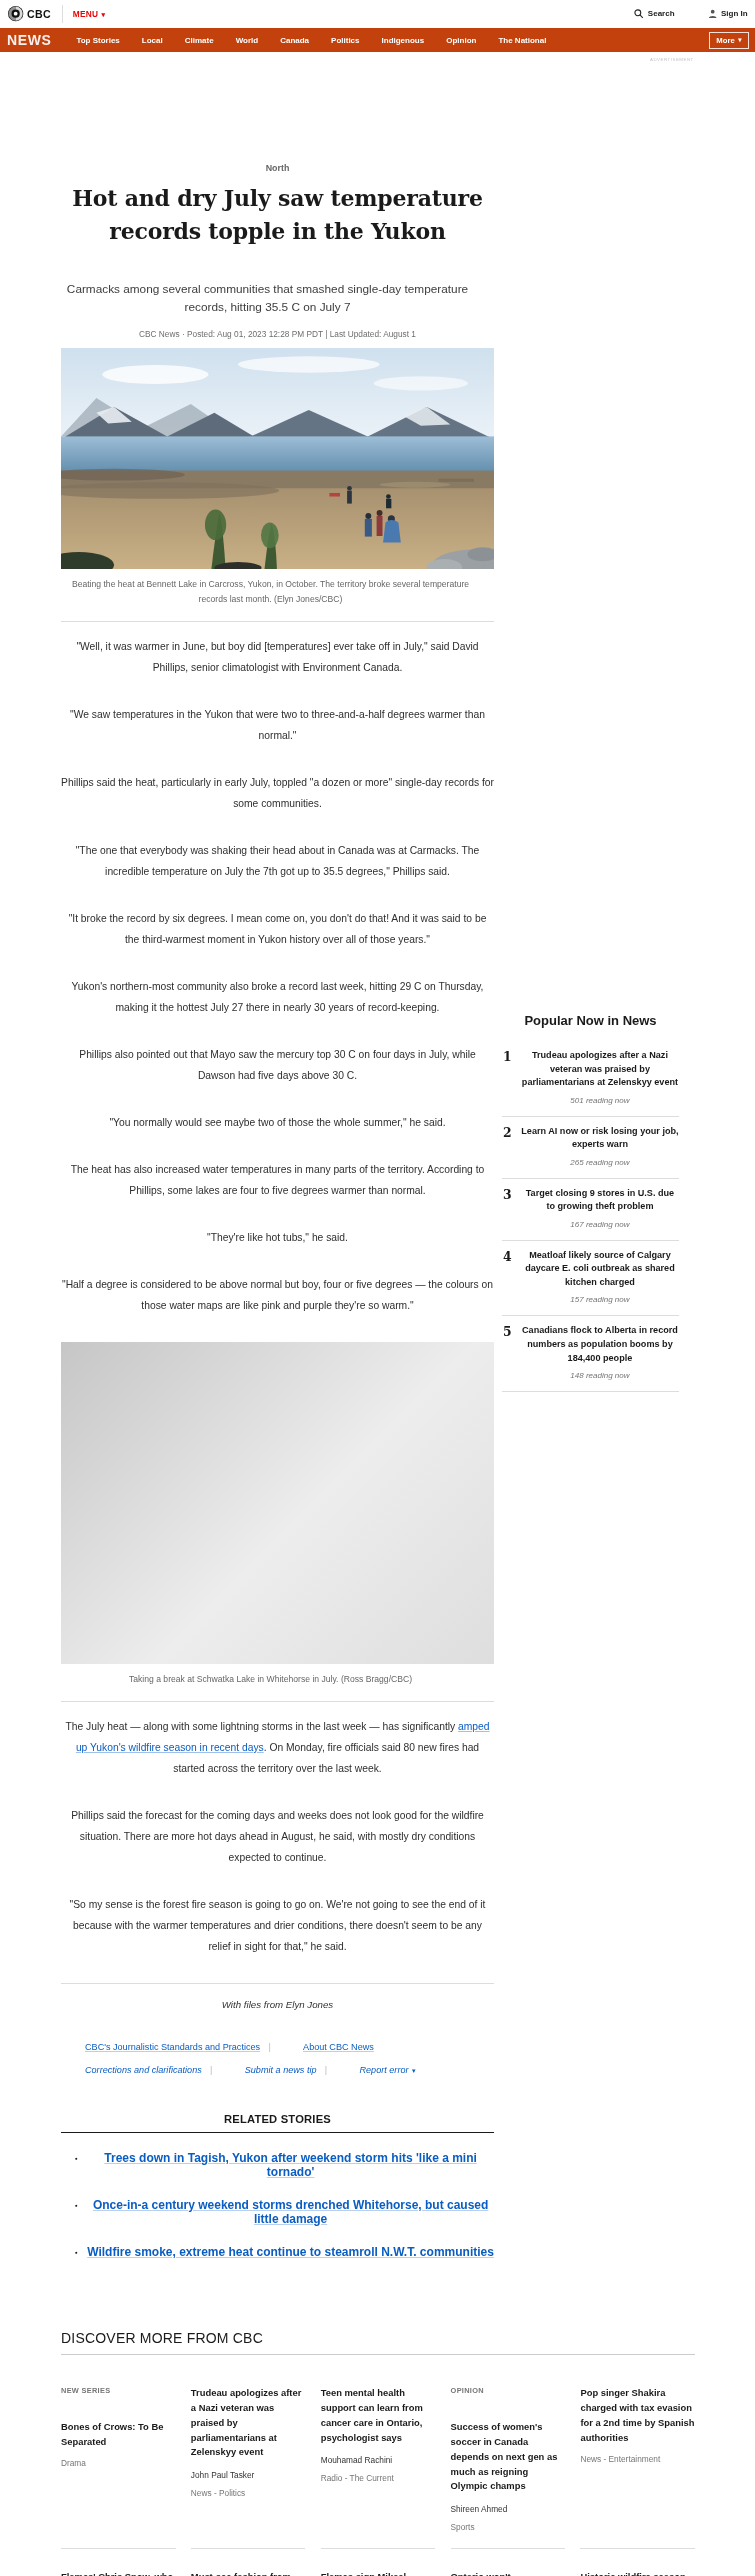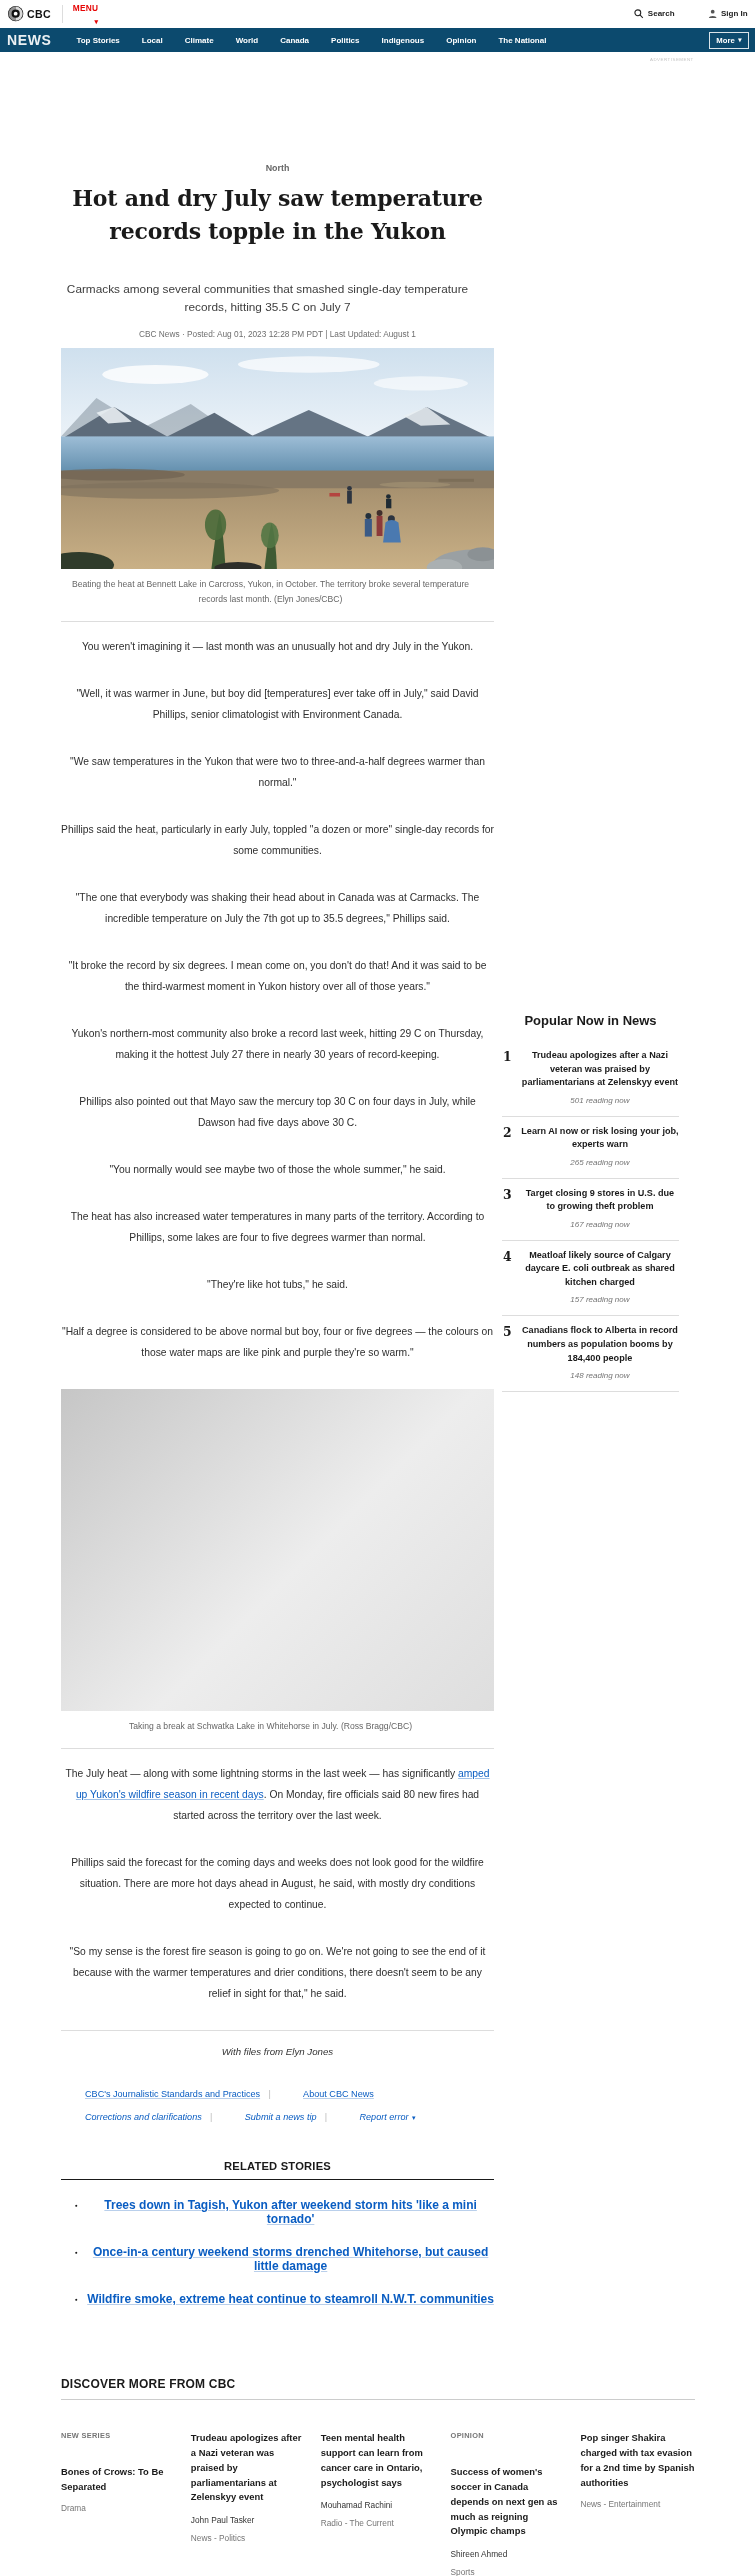--- a/index.html
+++ b/index.html
@@ -4,27 +4,27 @@
 <style>
   * { margin:0; padding:0; box-sizing:border-box; }
   body { background:#fff; font-family:"Liberation Sans", sans-serif; color:#2e2e2e; }
   .page { width:756px; position:relative; background:#fff; }
 
   
   .topbar { height:28px; display:flex; align-items:center; padding:0 8.3px; }
   .brand { display:flex; align-items:center; gap:3.5px; }
   .brand-text { font-weight:bold; font-size:10.6px; color:#111; letter-spacing:0.3px; }
   .topbar-divider { width:0.6px; height:17.7px; background:#ddd; margin:0 10.6px; }
-  .menu-btn { color:#e60505; font-weight:bold; font-size:8.3px; letter-spacing:0.3px; display:flex; align-items:flex-end; gap:3px; cursor:pointer;flex-direction:column; }
+  .menu-btn { color:#e60505; font-weight:bold; font-size:8.3px; letter-spacing:0.3px; display:flex; align-items:flex-end; gap:3px; cursor:pointer; }
   .menu-btn .chev::after { content:"▾"; font-size:7px; }
   .topbar-right { margin-left:auto; display:flex; align-items:center; gap:33px; }
   .top-action { display:flex; align-items:center; gap:4.1px; font-size:8px; font-weight:bold; color:#222; cursor:pointer; }
 
   
-  .newsbar { height:24px; background:#0c4a6e; display:flex; align-items:center; padding:0 7px; }
+  .newsbar { height:24px; background:#c2410c; display:flex; align-items:center; padding:0 7px; }
   .newsbar .news-logo { color:#fff; opacity:.92; font-size:14px; font-weight:bold; letter-spacing:0.6px; margin-right:25px; }
   .newsbar nav { display:flex; align-items:center; gap:22px; }
   .newsbar .nav-item { color:#fff; font-size:8px; font-weight:bold; cursor:pointer; white-space:nowrap; }
   .more-btn { margin-left:auto; border:0.6px solid rgba(255,255,255,.85); color:#fff; font-size:7.7px; font-weight:bold; padding:3px 6.5px; display:flex; gap:3.5px; align-items:center; cursor:pointer; }
   .more-btn::after { content:"▾"; font-size:6.5px; }
 
   .ad-label { position:absolute; top:57px; left:650px; font-size:4.4px; color:#c4c4c4; letter-spacing:0.5px; }
 
   
   .content { position:relative;text-align:center; }
@@ -60,21 +60,21 @@
   .popular { position:absolute; left:502px; top:961px; width:177px; }
   .popular-title { font-size:13px; font-weight:bold; color:#1a1a1a; margin-bottom:13px; }
   .pop-item { display:flex; gap:8.3px; padding:8.3px 0 10.6px; border-bottom:0.6px solid #ddd; }
   .pop-item:first-of-type { padding-top:0; }
   .pop-rank { font-family:"DejaVu Serif", serif; font-size:12.4px; font-weight:bold; color:#1a1a1a; width:10.6px; flex:none; }
   .pop-title { font-size:9.1px; line-height:13.6px; font-weight:bold; color:#1a1a1a; cursor:pointer; }
   .pop-count { font-size:8px; color:#757575; margin-top:5.9px; font-weight:normal;font-style:italic; }
 
   
   .discover { width:634px; margin:71px 0 0 61px; }
-  .discover-title { font-size:12px; font-weight:bold; color:#1a1a1a; letter-spacing:0.2px; padding-bottom:8.3px; border-bottom:0.6px solid #ccc; }
+  .discover-title { font-size:14px; font-weight:normal; color:#1a1a1a; letter-spacing:0.2px; padding-bottom:8.3px; border-bottom:0.6px solid #ccc; }
   .cards { margin-top:31px; display:grid; grid-template-columns:repeat(5,1fr); column-gap:15.3px; row-gap:21px; }
   .card { border-bottom:0.6px solid #ddd; padding-bottom:16.5px; min-height:118px; cursor:pointer; }
   .card-label { font-size:7.4px; font-weight:bold; color:#767676; letter-spacing:0.3px; margin-bottom:25px; }
   .card-title { font-size:9.4px; line-height:14.8px; font-weight:bold; color:#1a1a1a; }
   .card-author { font-size:8.3px; color:#333; margin-top:9.4px; }
   .card-cats { font-size:8.3px; color:#767676; margin-top:8.3px; }
 
   .icon-svg { display:block; }
 </style>
 </head>
@@ -198,21 +198,20 @@
           <ellipse cx="715" cy="350" rx="26" ry="12" fill="#8b9194"></ellipse>
           <ellipse cx="300" cy="373" rx="40" ry="10" fill="#2e2e2a"></ellipse>
         </g>
         <ellipse cx="600" cy="232" rx="60" ry="5" fill="#9a8a6e"></ellipse>
         <rect x="640" y="222" width="60" height="5" fill="#7c6e58"></rect>
       </svg>
 
       <div class="caption">Beating the heat at Bennett Lake in Carcross, Yukon, in October. The territory broke several temperature records last month. (Elyn Jones/CBC)</div>
       <hr class="divider">
 
-      <p class="body-p">You weren't imagining it — last month was an unusually hot and dry July in the Yukon.</p>
       <p class="body-p">"Well, it was warmer in June, but boy did [temperatures] ever take off in July," said David Phillips, senior climatologist with Environment Canada.</p>
       <p class="body-p">"We saw temperatures in the Yukon that were two to three-and-a-half degrees warmer than normal."</p>
       <p class="body-p">Phillips said the heat, particularly in early July, toppled "a dozen or more" single-day records for some communities.</p>
       <p class="body-p">"The one that everybody was shaking their head about in Canada was at Carmacks. The incredible temperature on July the 7th got up to 35.5 degrees," Phillips said.</p>
       <p class="body-p">"It broke the record by six degrees. I mean come on, you don't do that! And it was said to be the third-warmest moment in Yukon history over all of those years."</p>
       <p class="body-p">Yukon's northern-most community also broke a record last week, hitting 29 C on Thursday, making it the hottest July 27 there in nearly 30 years of record-keeping.</p>
       <p class="body-p">Phillips also pointed out that Mayo saw the mercury top 30 C on four days in July, while Dawson had five days above 30 C.</p>
       <p class="body-p">"You normally would see maybe two of those the whole summer," he said.</p>
       <p class="body-p">The heat has also increased water temperatures in many parts of the territory. According to Phillips, some lakes are four to five degrees warmer than normal.</p>
       <p class="body-p">"They're like hot tubs," he said.</p>

